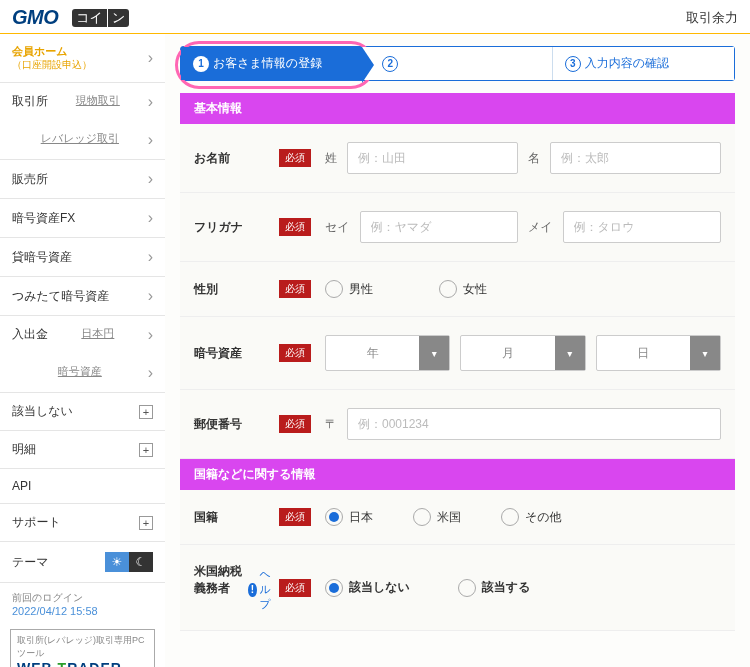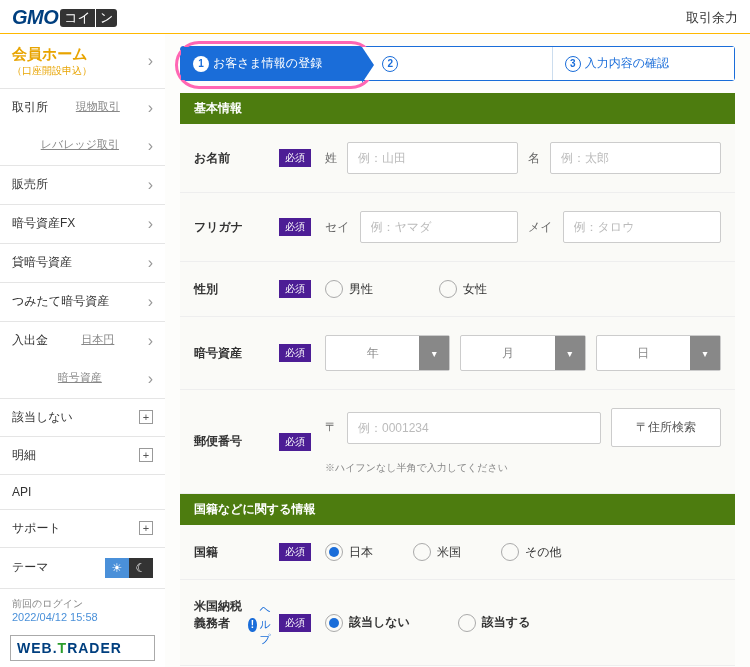--- a/index.html
+++ b/index.html
@@ -1,26 +1,26 @@
 <!DOCTYPE html>
 <html><head>
 <meta charset="utf-8">
 <style>
 * { box-sizing: border-box; margin: 0; padding: 0; }
 body { font-family: "Hiragino Sans", "Meiryo", sans-serif; font-size: 13px; color: #333; background: #fff; width: 750px; }
 .header { display: flex; justify-content: space-between; align-items: center; padding: 6px 12px 4px; border-bottom: 1px solid #ffb800; }
-.logo { display: flex; align-items: center; gap: 2px; justify-content: center; }
+.logo { display: flex; align-items: center; gap: 14px; justify-content: center; }
 .logo-gmo { font-weight: bold; font-size: 20px; color: #003f7f; font-style: italic; letter-spacing: -0.5px; }
 .logo-co { background: #333; color: #fff; padding: 0 4px; border-radius: 3px 0 0 3px; }
 .logo-in { background: #333; color: #fff; padding: 0 4px; border-radius: 0 3px 3px 0; margin-left: 1px; }
 .header-right { font-size: 13px; color: #333; }
 .layout { display: flex; }
 .sidebar { width: 165px; flex-shrink: 0; background: #fff; }
 .side-home { padding: 10px 12px; border-bottom: 1px solid #e5e5e5; display: flex; justify-content: space-between; align-items: center; }
-.side-home-main { color: #e8a400; font-size: 15px; font-weight: bold; line-height: 1.3; }
+.side-home-main { color: #e8a400; font-size: 11px; font-weight: bold; line-height: 1.3; }
 .side-home-sub { color: #e8a400; font-size: 10px; }
 .chevron { color: #999; font-size: 16px; }
 .side-section { border-bottom: 1px solid #e5e5e5; }
 .side-row { display: flex; justify-content: space-between; padding: 10px 12px; }
 .side-label { font-size: 12px; color: #333; }
 .side-sub { font-size: 11px; color: #888; padding-left: 18px; text-decoration: underline; }
 .plus { border: 1px solid #999; width: 14px; height: 14px; display: inline-flex; align-items: center; justify-content: center; font-size: 11px; color: #555; }
 .side-item { padding: 10px 12px; border-bottom: 1px solid #e5e5e5; display: flex; justify-content: space-between; align-items: center; font-size: 12px; }
 .theme-toggle { display: inline-flex; }
 .theme-btn { width: 24px; height: 20px; display: inline-flex; align-items: center; justify-content: center; font-size: 12px; }
@@ -34,24 +34,24 @@
 .main { flex: 1; padding: 12px 15px; background: #fdfdfb; }
 .steps { display: flex; border: 1px solid #1a6dd9; border-radius: 3px; overflow: visible; position: relative; margin-bottom: 12px; }
 .step { flex: 1; padding: 8px 12px; font-size: 12px; display: flex; align-items: center; gap: 4px; position: relative; }
 .step-active { background: #1a6dd9; color: #fff; }
 .step-active::after { content: ''; position: absolute; right: -12px; top: 0; border-top: 18px solid transparent; border-bottom: 18px solid transparent; border-left: 12px solid #1a6dd9; z-index: 1; }
 .step-inactive { color: #1a6dd9; background: #fff; }
 .step-num { display: inline-flex; width: 16px; height: 16px; border-radius: 50%; align-items: center; justify-content: center; font-size: 10px; font-weight: bold; }
 .step-active .step-num { background: #fff; color: #1a6dd9; }
 .step-inactive .step-num { border: 1px solid #1a6dd9; color: #1a6dd9; }
 .step-highlight { position: absolute; top: -6px; left: -6px; width: 200px; height: 48px; border: 3px solid #ff66b3; border-radius: 24px; pointer-events: none; }
-.section-hdr { background: #4d7c0f; color: #fff; padding: 7px 14px; font-size: 12px; font-weight: bold; }
+.section-hdr { background: #d946ef; color: #fff; padding: 7px 14px; font-size: 12px; font-weight: bold; }
 .form-row { display: flex; align-items: center; padding: 18px 14px; border-bottom: 1px solid #eee; background: #fafaf7; }
 .form-label { width: 85px; font-size: 12px; color: #333; font-weight: bold; flex-shrink: 0; }
-.req-badge { background: #4c1d95; color: #fff; font-size: 10px; padding: 2px 6px; margin-right: 14px; flex-shrink: 0; }
+.req-badge { background: #b91c1c; color: #fff; font-size: 10px; padding: 2px 6px; margin-right: 14px; flex-shrink: 0; }
 .form-fields { display: flex; align-items: center; gap: 10px; flex: 1; flex-wrap: wrap; }
 .fld-label { font-size: 12px; color: #666; }
 .text-input { border: 1px solid #ccc; padding: 8px 10px; font-size: 12px; border-radius: 2px; flex: 1; min-width: 0; }
 .text-input::placeholder { color: #bbb; }
 .radio-wrap { display: flex; align-items: center; gap: 6px; font-size: 12px; }
 .radio { width: 18px; height: 18px; border: 1px solid #aaa; border-radius: 50%; display: inline-flex; align-items: center; justify-content: center; }
 .radio.checked::after { content: ''; width: 10px; height: 10px; border-radius: 50%; background: #1a6dd9; }
 .select { border: 1px solid #ccc; display: flex; align-items: center; background: #fff; border-radius: 2px; flex: 1; }
 .select-val { padding: 8px 14px; flex: 1; font-size: 12px; color: #888; text-align: center; }
 .select-arrow { background: #888; color: #fff; width: 30px; height: 34px; display: flex; align-items: center; justify-content: center; font-size: 10px; }
@@ -151,20 +151,21 @@
         <span class="theme-btn theme-dark">☾</span>
       </span>
     </div>
 
     <div class="last-login">
       <div>前回のログイン</div>
       <div class="last-login-time">2022/04/12 15:58</div>
     </div>
 
     <div class="webtrader">
+      <div>取引所(レバレッジ)取引専用PCツール</div>
       <div class="webtrader-logo"><span class="wt-w">W</span><span class="wt-e">E</span><span class="wt-b">B.</span><span class="wt-t">T</span><span class="wt-rest">RADER</span></div>
     </div>
   </div>
 
   <div class="main">
     <div class="steps">
       <div class="step-highlight"></div>
       <div class="step step-active">
         <span class="step-num">1</span>
         <span>お客さま情報の登録</span>
@@ -236,23 +237,21 @@
       </div>
     </div>
 
     <div class="form-row">
       <div class="form-label">郵便番号</div>
       <div class="req-badge">必須</div>
       <div class="form-fields" style="flex-direction:column; align-items:flex-start;">
         <div class="postal-row">
           <span class="fld-label">〒</span>
           <input class="text-input" style="flex: 1 1 0%;" placeholder="例：0001234">
-          <button class="btn-search">〒住所検索</button>
         </div>
-        <div class="hint">※ハイフンなし半角で入力してください</div>
       </div>
     </div>
 
     <div class="section-hdr">国籍などに関する情報</div>
 
     <div class="form-row">
       <div class="form-label">国籍</div>
       <div class="req-badge">必須</div>
       <div class="form-fields" style="gap:40px;">
         <label class="radio-wrap">

